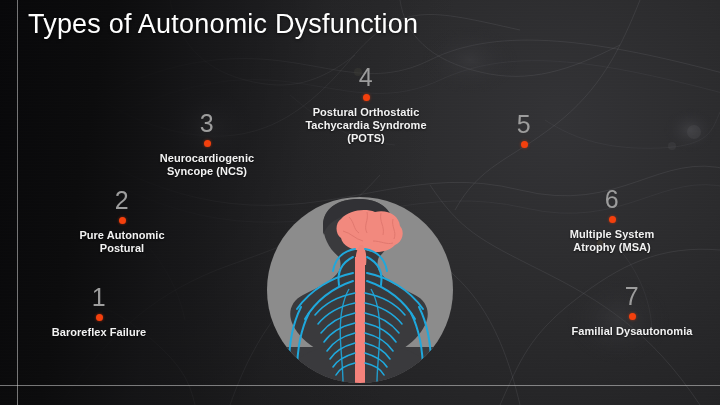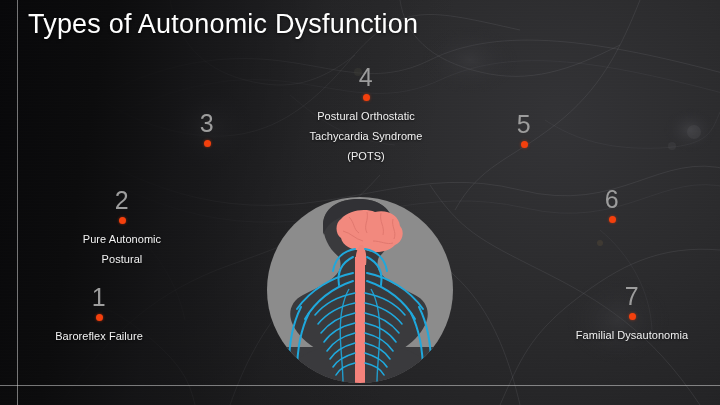--- a/index.html
+++ b/index.html
@@ -53,22 +53,22 @@
   }
   .dot{
     width:7px;height:7px;border-radius:50%;
     background:#f4400d;
     margin:4px auto 5px auto;
     box-shadow:0 0 3px rgba(244,64,13,.55);
   }
   .lab{
     color:#f2f2f2;
     font-size:11px;
-    font-weight:400;
-    line-height:20px;
+    font-weight:700;
+    line-height:13px;
     letter-spacing:.05px;
     white-space:pre-line;
     text-shadow:0 1px 2px rgba(0,0,0,.6);
   }
 
   
   .figure{position:absolute;left:267px;top:197px;width:186px;height:186px;}
 </style>
 </head>
 <body>
@@ -232,35 +232,39 @@
       </div>
       <div class="item" style="left: 122px; top: 187px;">
         <div class="num">2</div>
         <div class="dot"></div>
         <div class="lab">Pure Autonomic
 Postural</div>
       </div>
       <div class="item" style="left: 207px; top: 110px;">
         <div class="num">3</div>
         <div class="dot"></div>
+        <div class="lab">Neurocardiogenic
+Syncope (NCS)</div>
       </div>
       <div class="item" style="left: 366px; top: 64px;">
         <div class="num">4</div>
         <div class="dot"></div>
         <div class="lab">Postural Orthostatic
 Tachycardia Syndrome
 (POTS)</div>
       </div>
       <div class="item" style="left: 524px; top: 111px;">
         <div class="num">5</div>
         <div class="dot"></div>
       </div>
       <div class="item" style="left: 612px; top: 186px;">
         <div class="num">6</div>
         <div class="dot"></div>
+        <div class="lab">Multiple System
+Atrophy (MSA)</div>
       </div>
       <div class="item" style="left: 632px; top: 283px;">
         <div class="num">7</div>
         <div class="dot"></div>
         <div class="lab">Familial Dysautonomia</div>
       </div>
     </div>
 
 </div>
 

